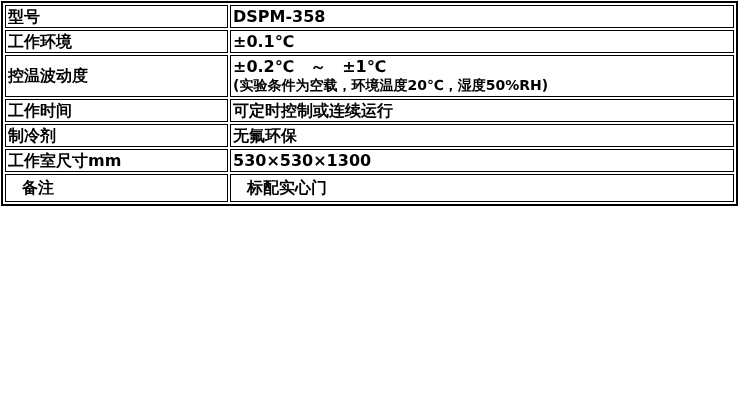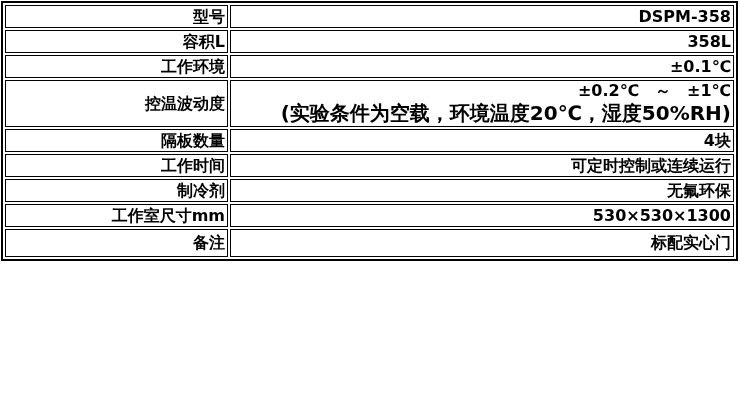--- a/index.html
+++ b/index.html
@@ -18,67 +18,59 @@
     border-spacing: 2px;
     border: 2px solid #000000;
     background: #ffffff;
     width: 737px;
     table-layout: fixed;
     margin: 1px 0 0 1px;
   }
   table.spec-table td {
     border: 1px solid #000000;
     background: #ffffff;
-    text-align: right;
+    text-align: left;
     vertical-align: middle;
     font-weight: bold;
     font-size: 16px;
     line-height: 1.25;
     padding: 0 2px;
     overflow: hidden;
   }
   col.label-col { width: 223px; }
   tr.row-single td { height: 21px; }
   tr.row-fluct td { height: 40px; }
   tr.row-options td { height: 50px; }
   tr.row-remarks td { height: 26px; padding-left: 16px; }
-  .fluct-note { font-size: 20px; }
+  .fluct-note { font-size: 14px; }
   .options-value { padding: 0 4px; }
 </style>
 </head>
 <body>
 
 <table class="spec-table">
   <colgroup>
     <col class="label-col">
     <col>
   </colgroup>
   <tbody>
     <tr class="row-single">
       <td>型号</td>
       <td>DSPM-358</td>
     </tr>
     <tr class="row-single">
-      <td>容积L</td>
-      <td>358L</td>
-    </tr>
-    <tr class="row-single">
       <td>工作环境</td>
       <td>±0.1℃</td>
     </tr>
     <tr class="row-fluct">
       <td>控温波动度</td>
       <td>
         <div>±0.2℃　～　±1℃</div>
         <div class="fluct-note">(实验条件为空载，环境温度20℃，湿度50%RH)</div>
       </td>
-    </tr>
-    <tr class="row-single">
-      <td>隔板数量</td>
-      <td>4块</td>
     </tr>
     <tr class="row-single">
       <td>工作时间</td>
       <td>可定时控制或连续运行</td>
     </tr>
     <tr class="row-single">
       <td>制冷剂</td>
       <td>无氟环保</td>
     </tr>
     <tr class="row-single">

